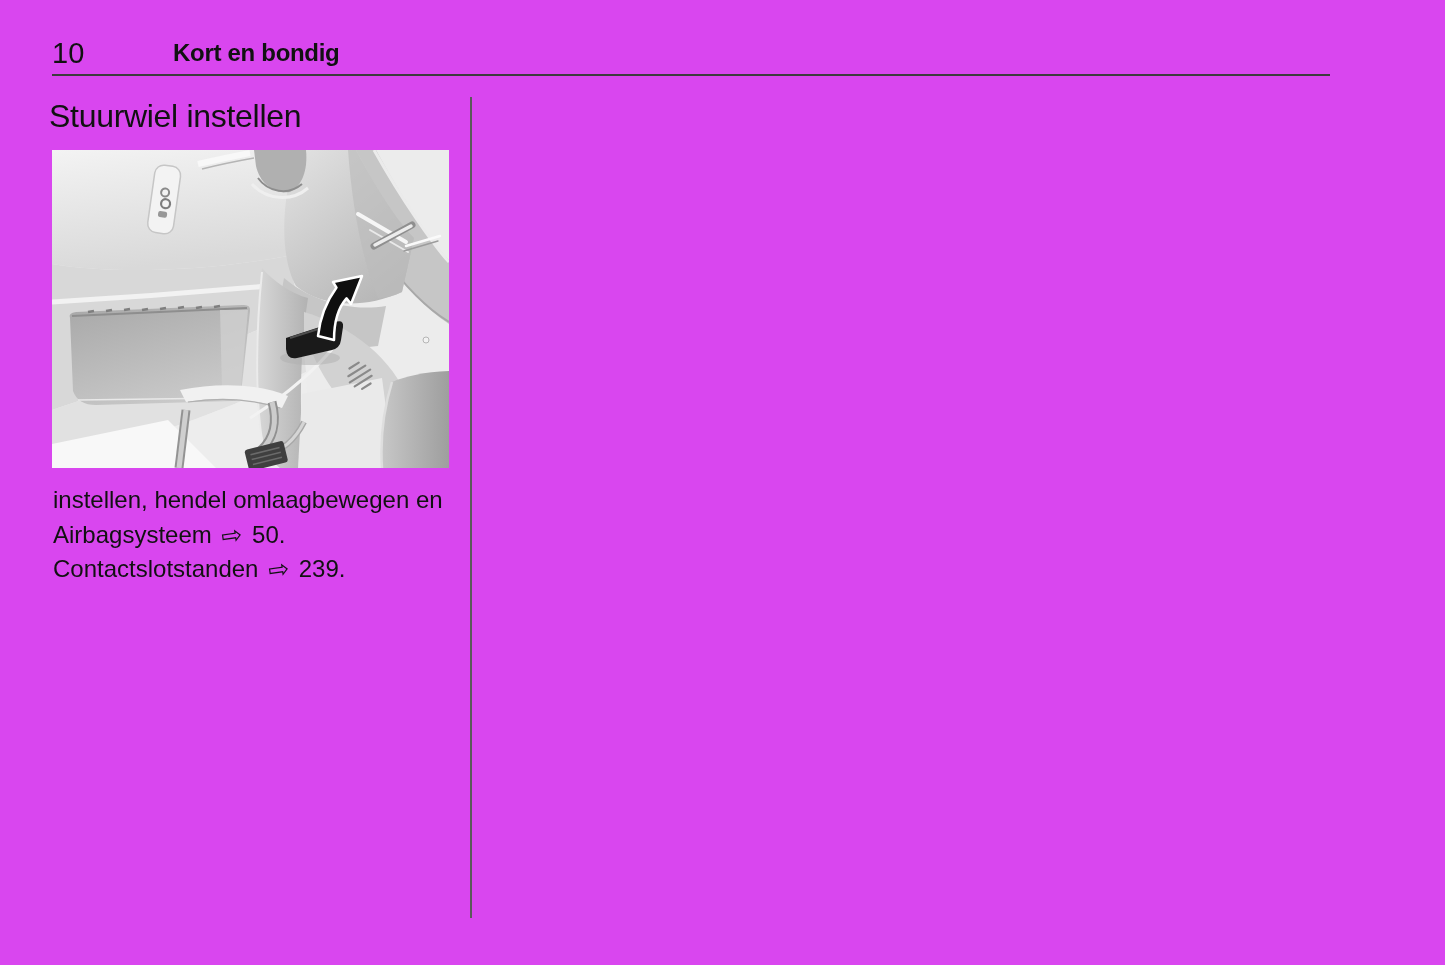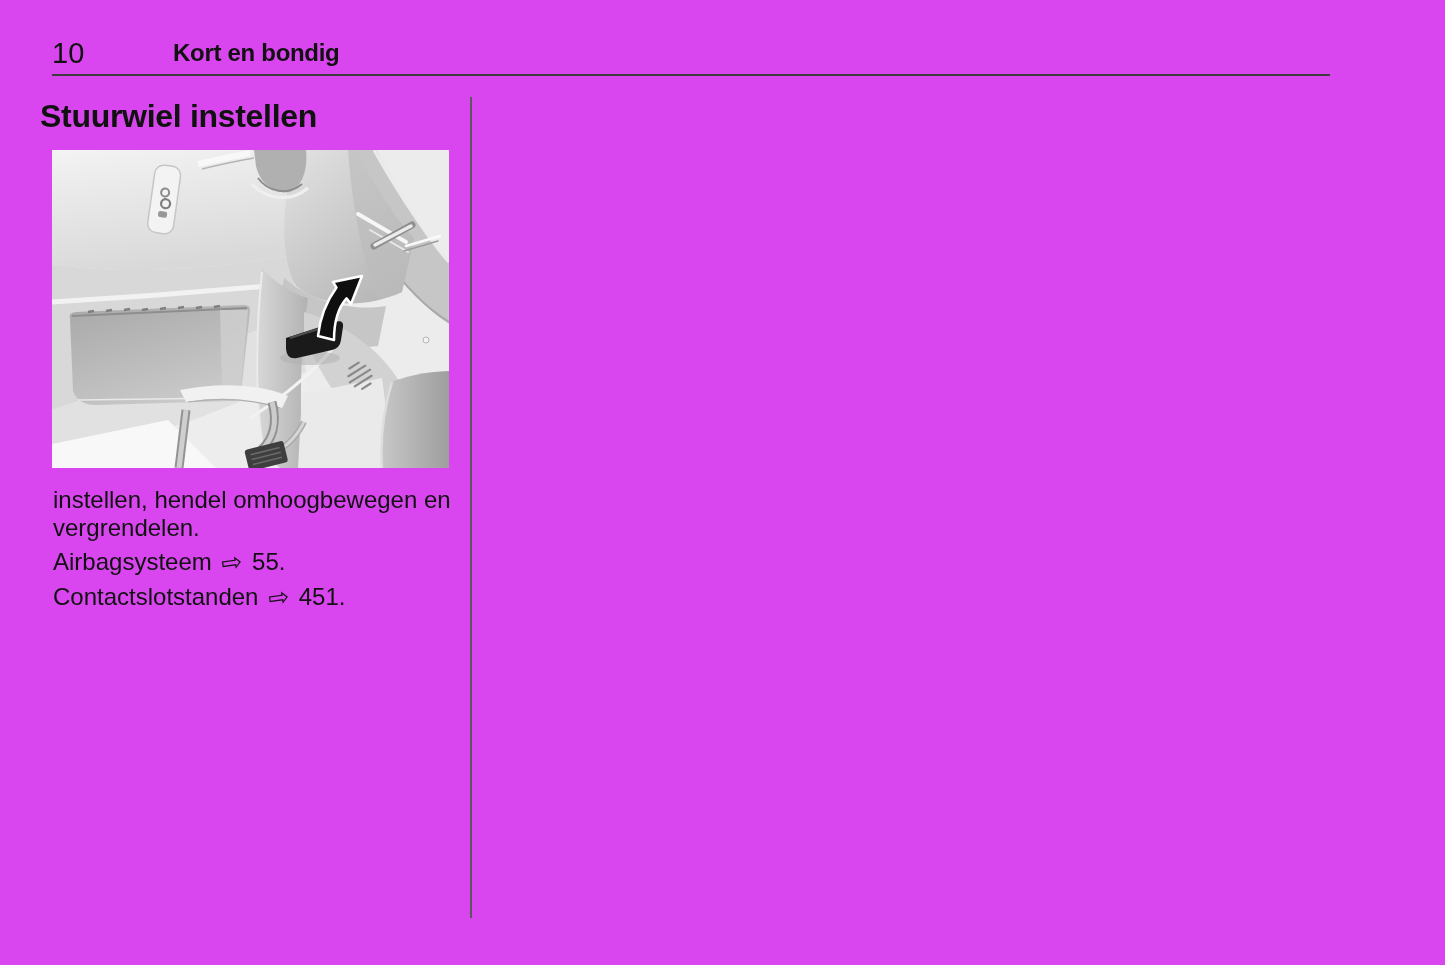--- a/index.html
+++ b/index.html
@@ -40,23 +40,23 @@
   .column-divider {
     position: absolute;
     left: 470px; top: 97px;
     width: 2px; height: 821px;
     background: #5a5a5a;
   }
 
   
   .section-title {
     position: absolute;
-    left: 40px; top: 98px;
+    left: 49px; top: 98px;
     font-size: 32px;
-    font-weight: 700;
+    font-weight: 400;
     letter-spacing: -0.3px;
     line-height: 36px;
   }
 
   .figure {
     position: absolute;
     left: 52px; top: 150px;
     width: 397px; height: 318px;
   }
   .figure svg { display: block; }
@@ -217,28 +217,27 @@
 
       <ellipse cx="258" cy="208" rx="30" ry="7" fill="#b0b0b0" opacity="0.55"></ellipse>
       <path d="M234 188 L283 172 Q292 169 291 177 L289 190 Q288 198 280 200 L245 208 Q235 210 234 199 Z" fill="#1a1a1a"></path>
       <path d="M238 188 L282 174" stroke="#4f4f4f" stroke-width="2" fill="none"></path>
       <path d="M266 186 C268 168 274 152 284.5 137.6 L281 132 L310 126 L299 154 L294.5 148.4 C286 158 282 170 282 190 Z" fill="#0f0f0f" stroke="#ffffff" stroke-width="2.5" stroke-linejoin="round"></path>
     </svg>
   </div>
 
   <div class="body-text">
     <p>
-      <span class="line">instellen, hendel omhoogbewegen en</span>
-      <span class="line">vergrendelen.</span>
+      <span class="line">instellen, hendel omlaagbewegen en</span>
     </p>
     <p class="reference">
       <span>Airbagsysteem</span>
       <span class="ref-arrow">⇨</span>
-      <span>55.</span>
+      <span>50.</span>
     </p>
     <p class="reference">
       <span>Contactslotstanden</span>
       <span class="ref-arrow">⇨</span>
-      <span>451.</span>
+      <span>239.</span>
     </p>
   </div>
 
 </div>
 
 </body></html>

